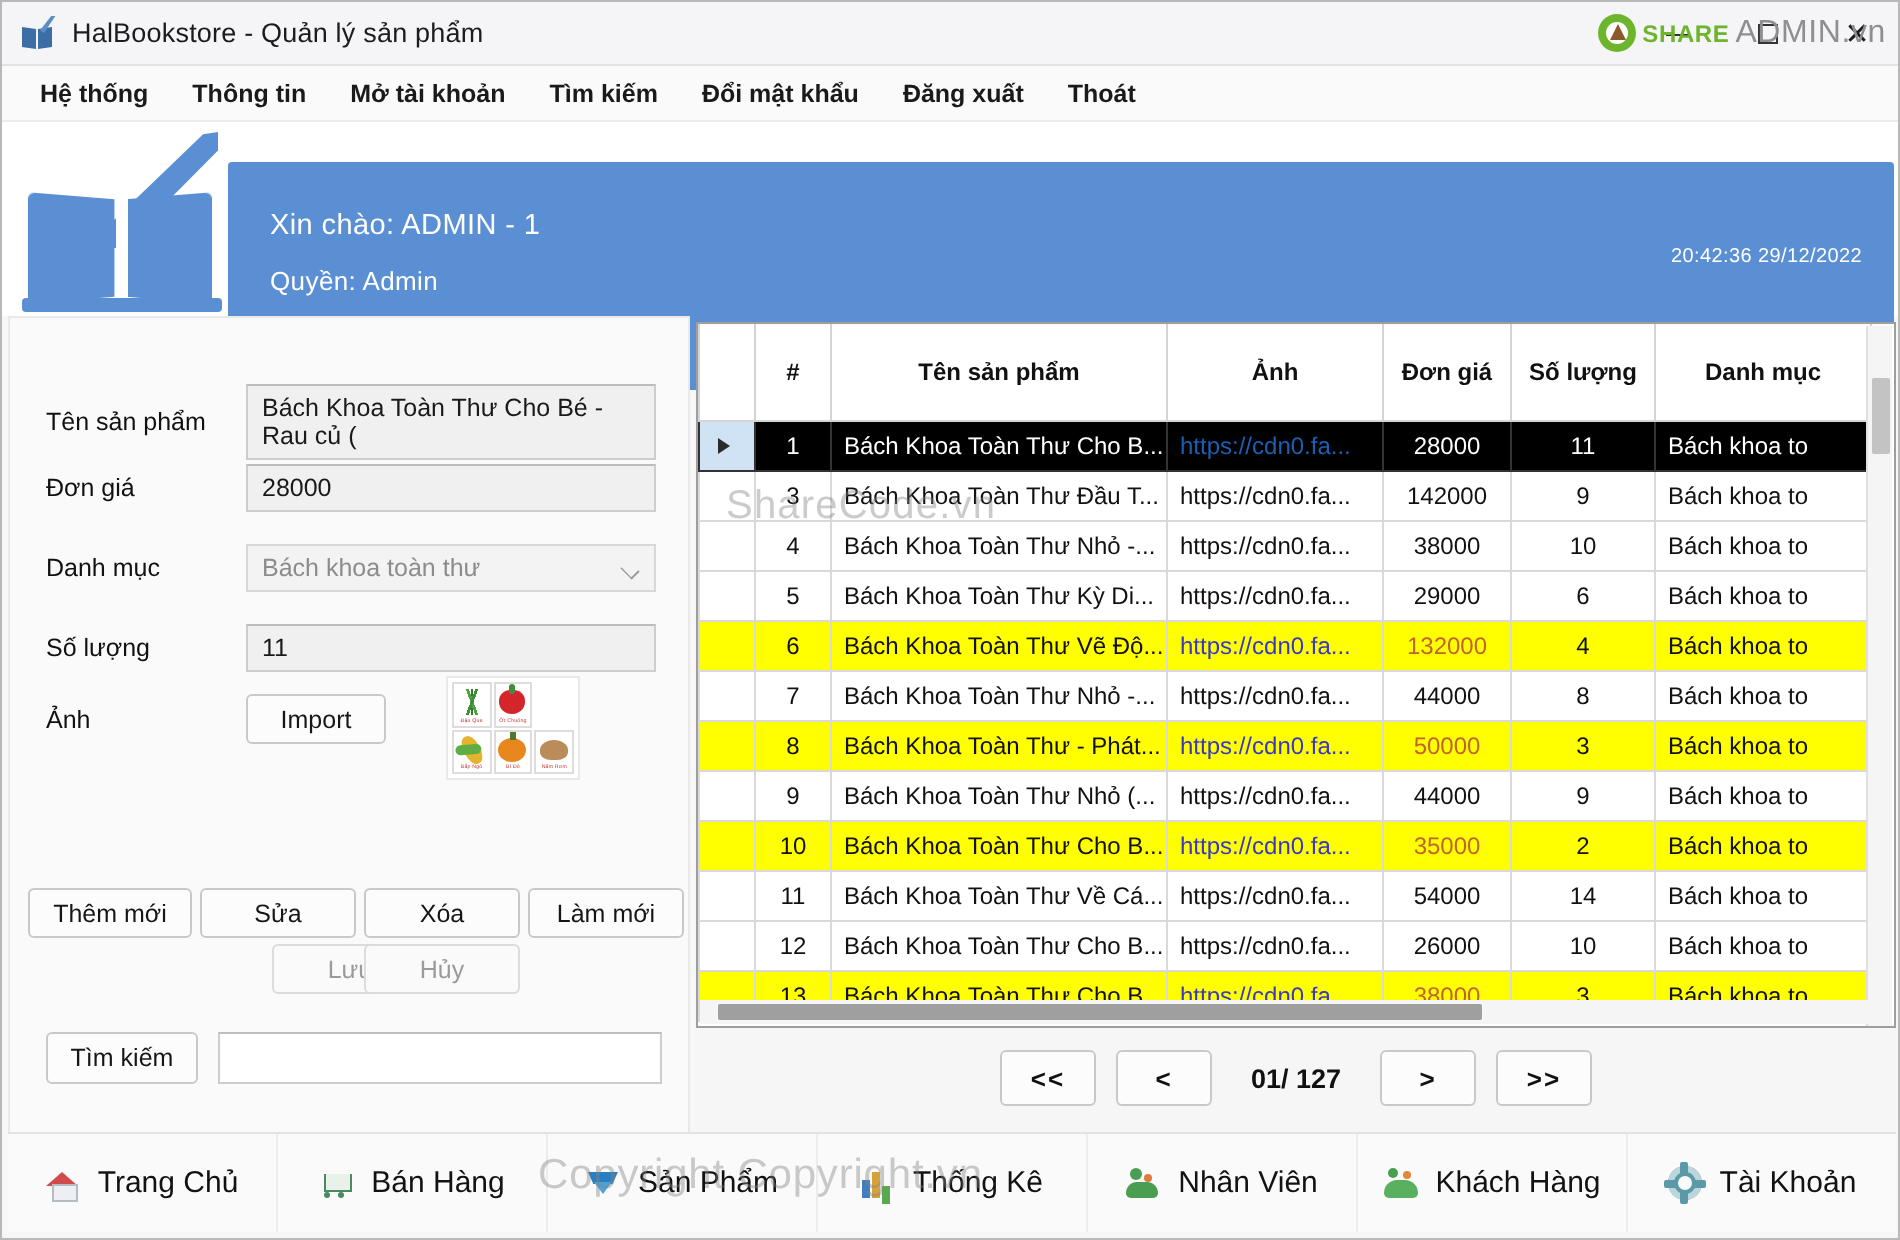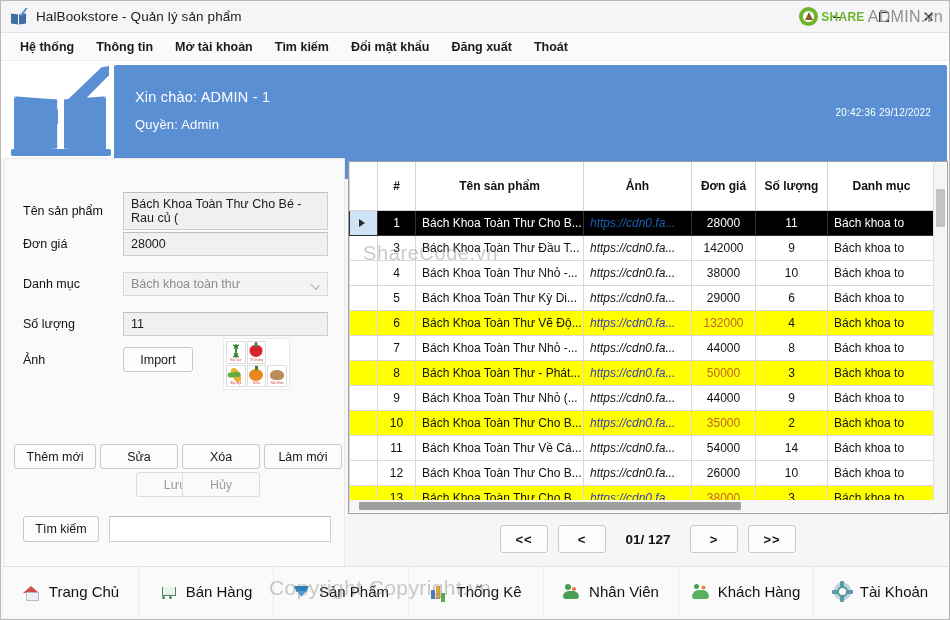--- a/index.html
+++ b/index.html
@@ -105,21 +105,21 @@
   .bm-base {
     position: absolute; left: 2px; bottom: 0px; width: 100px; height: 7px;
     background: #5b8fd4; border-radius: 2px;
   }
   .bm-quill {
     position: absolute; left: 38px; top: 2px; width: 62px; height: 58px;
     background: #5b8fd4;
     clip-path: polygon(100% 0%, 100% 16%, 22% 100%, 6% 100%, 14% 78%, 88% 2%);
   }
   .banner {
-    position: absolute; left: 113px; top: 4px; width: 833px; height: 114px;
+    position: absolute; left: 113px; top: 20px; width: 833px; height: 114px;
     background: #5b8fd4; border-radius: 2px;
     color: #ffffff;
     padding-left: 12px;
   }
   .banner .greet {
     position: absolute; left: 21px; top: 24px; font-size: 14.5px; letter-spacing: .2px;
   }
   .banner .role {
     position: absolute; left: 21px; top: 52px; font-size: 13px; letter-spacing: .2px;
   }
@@ -209,21 +209,21 @@
   tr.sel td { background: #000000; color: #ffffff; border-color: #333; }
   tr.sel td.c-sel { background: #cfe3f5; }
   tr.sel td.c-img { color: #1a5fb4; }
   tr.hl td { background: #ffff00; }
   td.c-sel { background: #ffffff; position: relative; }
   tr.sel td.c-sel::after {
     content: ""; position: absolute; left: 9px; top: 50%; transform: translateY(-50%);
     width: 0; height: 0; border-left: 6px solid #2b2b2b;
     border-top: 4px solid transparent; border-bottom: 4px solid transparent;
   }
-  td.link { color: #3838c4; font-style: italic; }
+  td.link { color: #3838c4; }
   tr.hl td.link { color: #3838c4; }
   td.price { color: #c0642a; }
   tr.sel td.price { color: #ffffff; }
   tr.hl td.price { color: #c0642a; }
 
   .vscroll {
     position: absolute; right: 1px; top: 1px; width: 13px; height: 351px;
     background: #f5f5f5; border-left: 1px solid #e0e0e0;
   }
   .vthumb {

